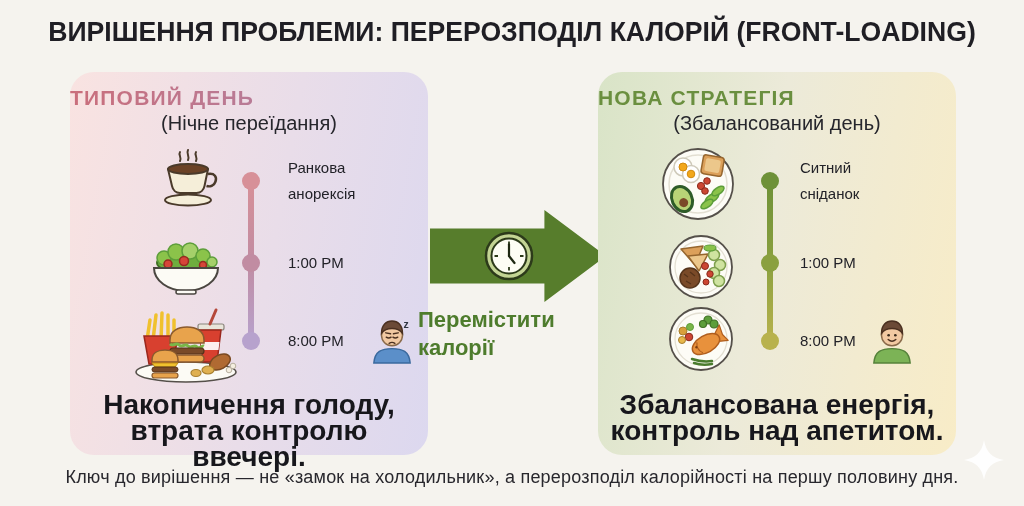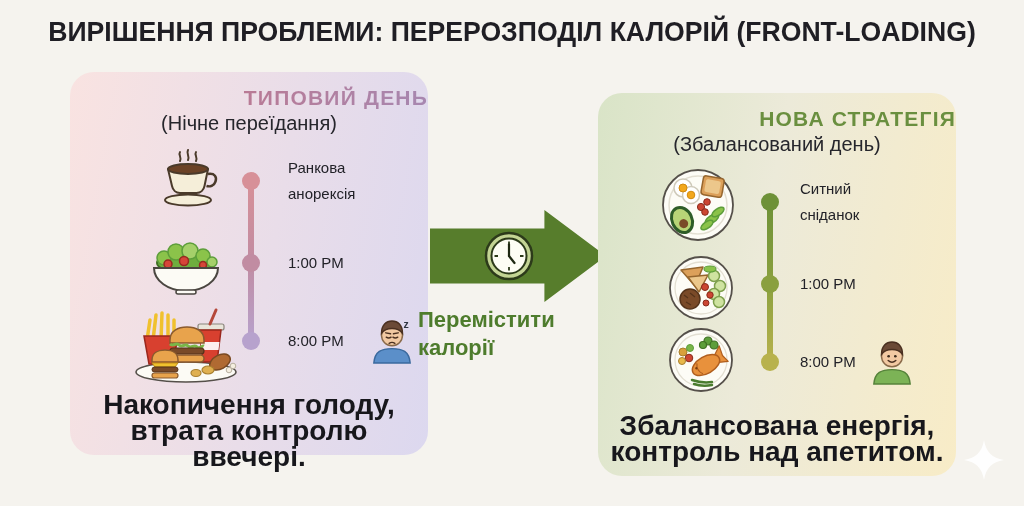--- a/index.html
+++ b/index.html
@@ -4,22 +4,22 @@
 <style>
   html,body{margin:0;padding:0;background:#f5f3ee;}
   #stage{position:relative;width:1024px;height:506px;background:#f5f3ee;overflow:hidden;
          font-family:"Liberation Sans",sans-serif;color:#222;}
   .abs{position:absolute;}
   .main-title{position:absolute;top:16px;left:0;width:100%;text-align:center;
               font-size:28px;font-weight:bold;color:#1f1e24;letter-spacing:0px;
               transform:scaleX(.95);white-space:nowrap;}
   .panel{position:absolute;top:72px;width:358px;height:383px;border-radius:24px;}
   #panel-left{left:70px;background:linear-gradient(100deg,#f9e3e1 0%,#e9dde9 55%,#dcd8ef 100%);}
-  #panel-right{left:598px;background:linear-gradient(100deg,#d9e4c7 0%,#ecead9 45%,#f8ecc7 100%);margin-top:21px;}
-  .panel-title{position:absolute;top:14px;left:0;width:100%;text-align:right;
+  #panel-right{left:598px;background:linear-gradient(100deg,#d9e4c7 0%,#ecead9 45%,#f8ecc7 100%);}
+  .panel-title{position:absolute;top:14px;left:0;width:100%;text-align:left;
                font-size:21px;font-weight:bold;letter-spacing:1.2px;}
   .grad-text{color:#c0798c;}
   @supports (-webkit-background-clip:text){
     .grad-text{background:linear-gradient(90deg,#ca6e7b,#a787b0);
                -webkit-background-clip:text;background-clip:text;
                -webkit-text-fill-color:transparent;}
   }
   #panel-right .panel-title{color:#6a8f3f;}
   .panel-subtitle{position:absolute;top:40px;left:0;width:100%;text-align:center;
                   font-size:20px;color:#26262c;}
@@ -234,18 +234,19 @@
       <path d="M11 17c0-9 5-13 11-13s11 4 11 13c-3-4-6-5-11-5s-8 1-11 5z" fill="#6b4a36" stroke="#4a3020" stroke-width="1.5"></path>
       <circle cx="18.5" cy="19" r="1.4" fill="#3a2a1c"></circle>
       <circle cx="25.5" cy="19" r="1.4" fill="#3a2a1c"></circle>
       <path d="M18 23.5q4 3.5 8 0" stroke="#4a3020" stroke-width="1.5" fill="none" stroke-linecap="round"></path>
     </svg>
 
     <div class="panel-footer">Збалансована енергія,
 контроль над апетитом.</div>
   </div>
 
+  <div class="caption">Ключ до вирішення — не «замок на холодильник», а перерозподіл калорійності на першу половину дня.</div>
 
   <svg id="sparkle" width="40" height="40" viewBox="0 0 40 40">
     <path d="M20 0C22 12 28 18 40 20C28 22 22 28 20 40C18 28 12 22 0 20C12 18 18 12 20 0Z" fill="#ffffff" opacity=".9"></path>
   </svg>
 
 </div>
 
 </body></html>

